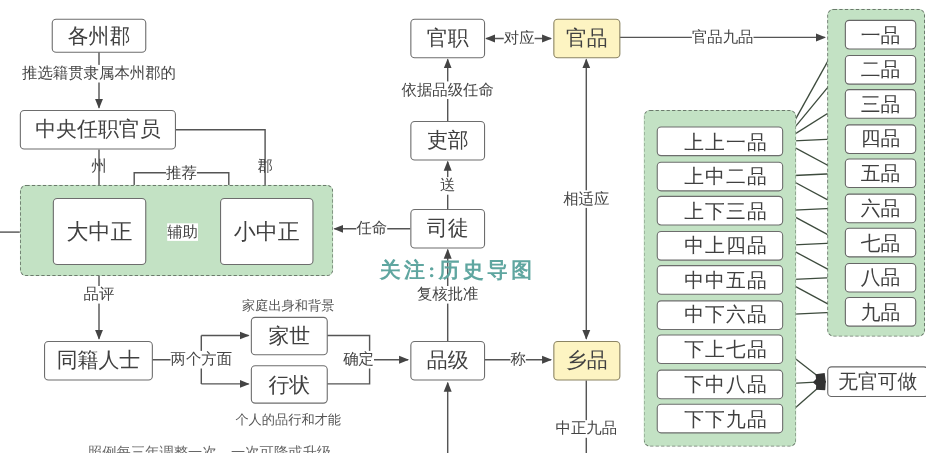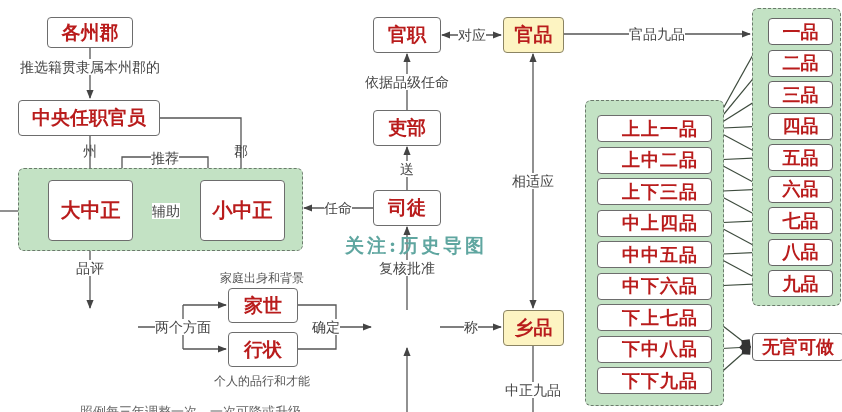--- a/index.html
+++ b/index.html
@@ -1,21 +1,21 @@
 <!DOCTYPE html>
 <html><head>
 <meta charset="utf-8">
 <style>
   html, body { margin: 0; padding: 0; background: #ffffff; }
   body { width: 842px; height: 412px; overflow: hidden; position: relative;
          font-family: "DejaVu Sans", "Liberation Sans", sans-serif; color: #333; }
   #canvas { position: absolute; left: 0; top: 0; width: 842px; height: 412px; }
   .box { position: absolute; box-sizing: border-box; border: 1.5px solid #6d6d6d; border-radius: 4px;
          background: #ffffff; display: flex; align-items: center; justify-content: center;
-         font-size: 19px; color: #b91c1c; white-space: nowrap; font-weight: bold; }
+         font-size: 19px; color: #404040; white-space: nowrap; }
   .box.yellow { background: #fdf4c2; border-color: #8b8463; }
   .box.grade { font-size: 18px; justify-content: flex-start; padding-left: 10px; letter-spacing: 1px; text-align: right; }
   .box.grade span.lvl { display: inline-block; width: 52px; }
   .box.rank { font-size: 18px; border-color: #666; }
   .group { position: absolute; box-sizing: border-box; background: #c3e2c4;
            border: 1.8px dashed #6b7a6c; border-radius: 6px; }
   .lbl { position: absolute; font-size: 14px; color: #444; white-space: nowrap;
          background: #ffffff; line-height: 16px; transform: translate(-50%, -50%); text-align: right; }
   .lbl.small { font-size: 12px; color: #555; background: transparent; }
   .lbl.clear { background: transparent; }
@@ -114,35 +114,37 @@
   <div class="lbl clear" style="left:90px;top:151px;">州</div>
   <div class="lbl clear" style="left:241px;top:151px;">郡</div>
 
   <div class="group" style="left:18px;top:168px;width:285px;height:83px;"></div>
   <div class="lbl" style="left:165px;top:158px;">推荐</div>
   <div class="box" style="left:48px;top:180px;width:85px;height:61px;font-size:20px;">大中正</div>
   <div class="box" style="left:200px;top:180px;width:85px;height:61px;font-size:20px;">小中正</div>
   <div class="lbl" style="left:166px;top:211px;">辅助</div>
 
   <div class="lbl" style="left:90px;top:268px;">品评</div>
+  <div class="box" style="left:40px;top:310px;width:99px;height:36px;">同籍人士</div>
   <div class="lbl" style="left:183px;top:327px;">两个方面</div>
   <div class="lbl small" style="left:262px;top:278px;">家庭出身和背景</div>
   <div class="box" style="left:228px;top:288px;width:70px;height:35px;">家世</div>
   <div class="box" style="left:228px;top:332px;width:70px;height:35px;">行状</div>
   <div class="lbl small" style="left:262px;top:381px;">个人的品行和才能</div>
   <div class="lbl" style="left:326px;top:327px;">确定</div>
 
   <div class="box" style="left:373px;top:17px;width:68px;height:36px;">官职</div>
   <div class="lbl" style="left:407px;top:82px;">依据品级任命</div>
   <div class="box" style="left:373px;top:110px;width:68px;height:36px;">吏部</div>
   <div class="lbl" style="left:407px;top:169px;">送</div>
   <div class="box" style="left:373px;top:190px;width:68px;height:36px;">司徒</div>
   <div class="lbl" style="left:338px;top:208px;">任命</div>
-  <div class="watermark" style="left:416px;top:246px;">关注:历史导图</div>
+  <div class="watermark" style="left:416px;top:246px;font-family:Liberation Serif, serif;">关注:历史导图</div>
   <div class="lbl" style="left:407px;top:268px;">复核批准</div>
+  <div class="box" style="left:373px;top:310px;width:68px;height:36px;">品级</div>
   <div class="lbl" style="left:471px;top:327px;">称</div>
 
   <div class="lbl" style="left:472px;top:35px;">对应</div>
   <div class="box yellow" style="left:503px;top:17px;width:61px;height:36px;">官品</div>
   <div class="lbl" style="left:533px;top:181px;">相适应</div>
   <div class="box yellow" style="left:503px;top:310px;width:61px;height:36px;text-align:center;">乡品</div>
   <div class="lbl" style="left:533px;top:390px;">中正九品</div>
   <div class="lbl" style="left:657px;top:34px;">官品九品</div>
 
   <div class="group" style="left:585px;top:100px;width:139px;height:306px;"></div>

